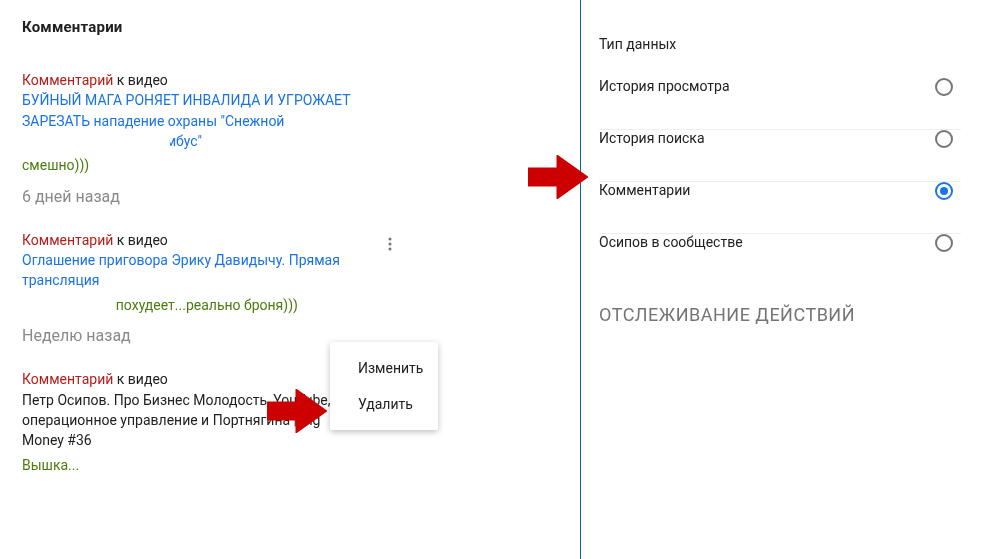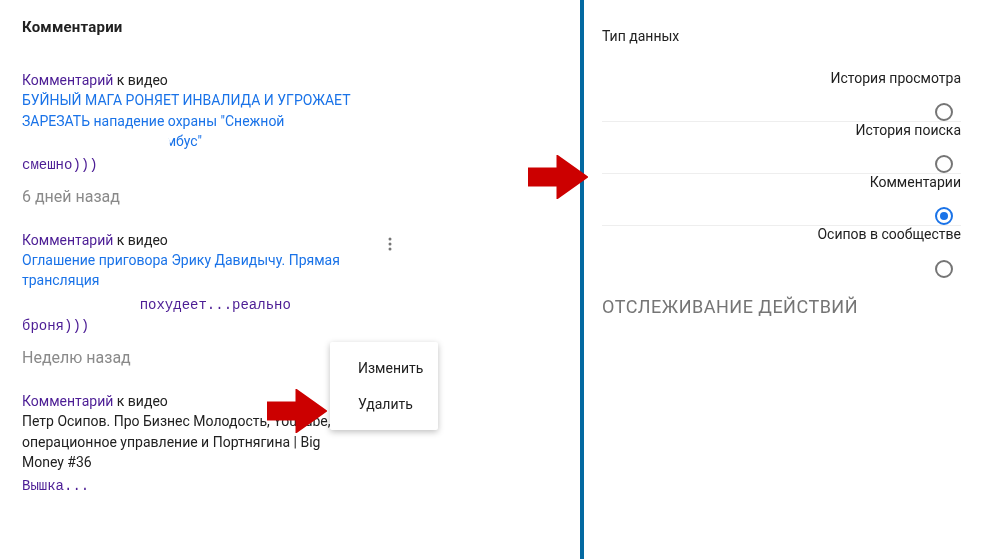--- a/index.html
+++ b/index.html
@@ -14,44 +14,44 @@
     font-size: 14px;
   }
   .layout { display: flex; height: 100%; }
   .left {
     width: 580px;
     padding: 18px 20px 0 22px;
     position: relative;
   }
   .right {
     flex: 1;
-    border-left: 4px solid #0369a1;
-    padding: 28px 24px 0 18px;
+    border-left: 1px solid #0369a1;
+    padding: 36px 24px 0 18px;
   }
   .h1 {
     font-size: 15px;
     font-weight: 700;
     color: #212121;
     letter-spacing: 0.2px;
     margin-bottom: 34px;
   }
   .h2 {
     font-size: 14px;
     color: #212121;
     margin-bottom: 26px;
   }
   .comment {
     max-width: 330px;
     margin-bottom: 24px;
     position: relative;
   }
-  .prefix { color: #4c1d95; }
+  .prefix { color: #b91c1c; }
   .link { color: #1a73e8; }
   .title-row { line-height: 1.45; margin-bottom: 4px; }
-  .body { color: #4c1d95; line-height: 1.55; margin-top: 0; font-family: Liberation Mono, monospace; }
+  .body { color: #4d7c0f; line-height: 1.55; margin-top: 0; }
   .ts { color: #8a8a8a; font-size: 16px; margin-top: 10px; }
   .kebab {
     position: absolute;
     top: 2px;
     right: -50px;
     width: 24px;
     height: 24px;
     display: flex;
     align-items: center;
     justify-content: center;
@@ -70,26 +70,25 @@
     padding: 8px 12px;
   }
   .menu-item {
     padding: 10px 16px;
     font-size: 14px;
     color: #212121;
     cursor: pointer;
   }
   .opt-row {
     display: flex;
-    align-items: flex-end;
+    align-items: flex-start;
     justify-content: space-between;
     height: 52px;
     border-bottom: 1px solid #eee;
     cursor: pointer;
-    flex-direction: column;
   }
   .opt-row:last-child { border-bottom: none; }
   .opt-label { color: #212121; font-size: 14px; }
   .radio {
     width: 18px; height: 18px;
     border: 2px solid #757575;
     border-radius: 50%;
     display: flex;
     align-items: center;
     justify-content: center;

